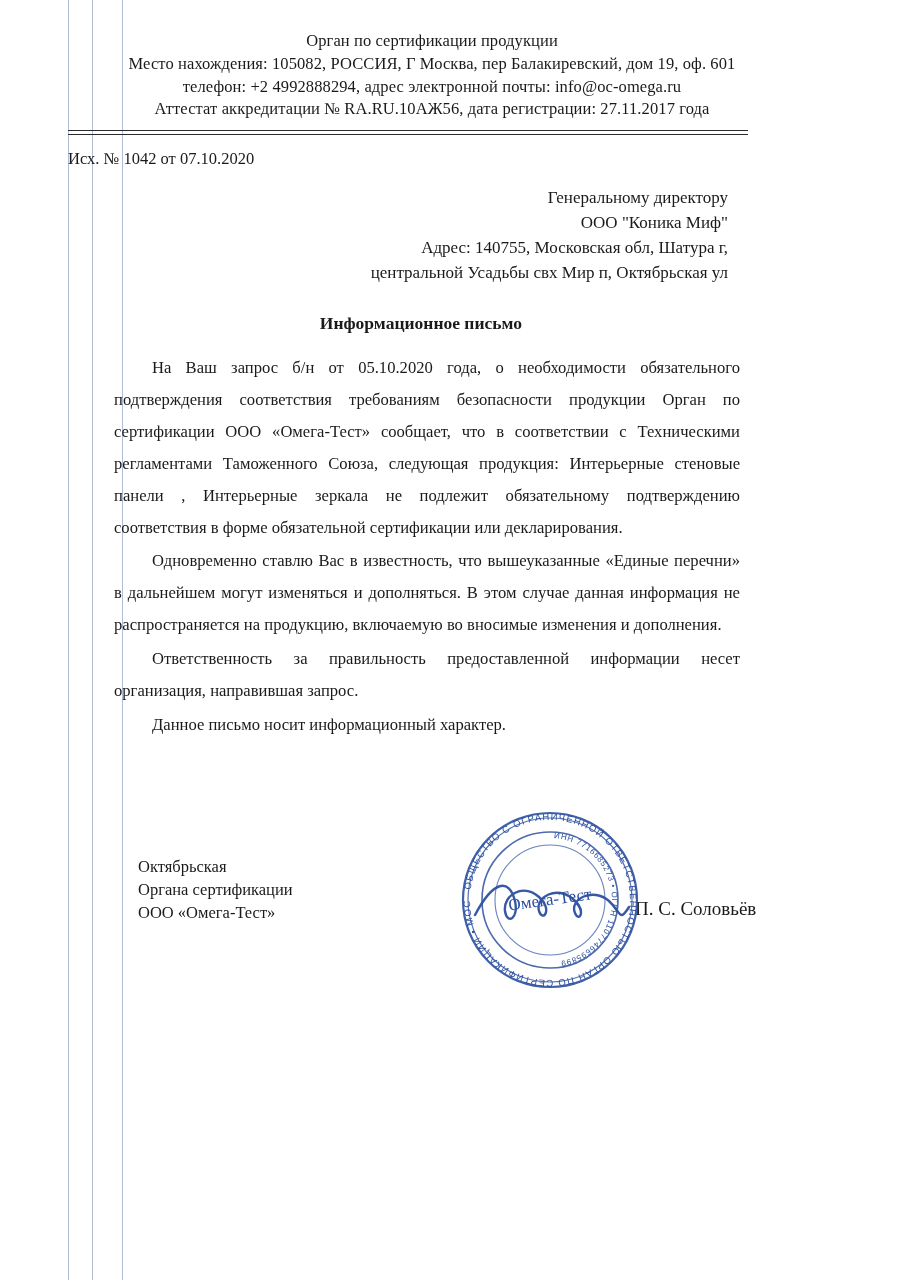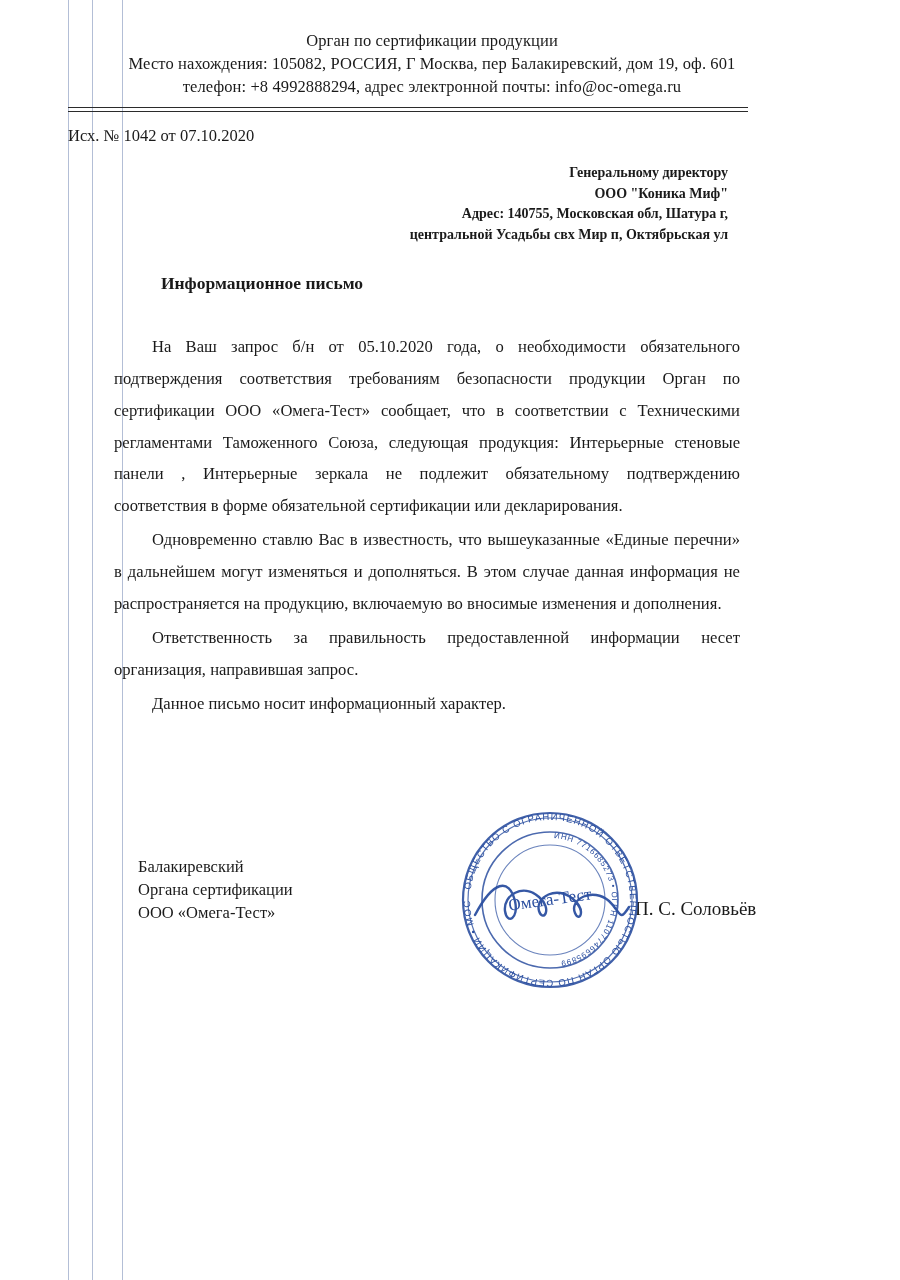--- a/index.html
+++ b/index.html
@@ -62,39 +62,38 @@
   .outgoing {
     font-size: 16.5px;
     margin-top: 14px;
     margin-left: -54px;
   }
 
   
   .addressee {
     margin-top: 17px;
     text-align: right;
-    font-size: 14px;
+    font-size: 17px;
     line-height: 1.46;
     padding-right: 14px;
-    font-weight: bold;
   }
 
   
   .doc-title {
     margin-top: 28px;
     font-size: 17.5px;
     font-weight: bold;
-    text-align: center;
+    text-align: right;
     margin-left: -120px;
     margin-right: 220px;
   }
 
   
   .body-text {
-    margin-top: 37px;
+    margin-top: 18px;
     font-size: 16.6px;
     line-height: 1.92;
     text-align: justify;
     text-justify: inter-word;
     margin-left: -8px;
     padding-right: 2px;
   }
   .body-text p {
     margin: 0 0 2px 0;
     text-indent: 38px;
@@ -140,21 +139,22 @@
 
   <div class="margin-rule rule-1"></div>
   <div class="margin-rule rule-2"></div>
   <div class="margin-rule rule-3"></div>
 
   <div class="content">
 
     <div class="letterhead">
       <div class="lh-line">Орган по сертификации продукции</div>
       <div class="lh-line lh-wide">Место нахождения: 105082, РОССИЯ, Г Москва, пер Балакиревский, дом 19, оф. 601</div>
-      <div class="lh-line lh-wide">телефон: +8 4992888294, адрес электронной почты: info@oc-omega.ru</div>
+      <div class="lh-line lh-wide">телефон: +2 4992888294, адрес электронной почты: info@oc-omega.ru</div>
+      <div class="lh-line lh-wide">Аттестат аккредитации № RA.RU.10АЖ56, дата регистрации: 27.11.2017 года</div>
       <div class="double-rule"></div>
     </div>
 
     <div class="outgoing">Исх. № 1042 от 07.10.2020</div>
 
     <div class="addressee">
       <div>Генеральному директору</div>
       <div>ООО "Коника Миф"</div>
       <div>Адрес: 140755, Московская обл, Шатура г,</div>
       <div>центральной Усадьбы свх Мир п, Октябрьская ул</div>
@@ -165,21 +165,21 @@
     <div class="body-text">
       <p>На Ваш запрос б/н от 05.10.2020 года, о необходимости обязательного подтверждения соответствия требованиям безопасности  продукции Орган по сертификации  ООО «Омега-Тест» сообщает, что в соответствии с  Техническими регламентами Таможенного Союза, следующая продукция: Интерьерные стеновые панели , Интерьерные зеркала не подлежит обязательному подтверждению соответствия в форме обязательной сертификации или декларирования.</p>
       <p>Одновременно ставлю Вас в известность, что вышеуказанные «Единые перечни» в дальнейшем могут изменяться и дополняться. В этом случае данная информация не распространяется на продукцию, включаемую во вносимые изменения и дополнения.</p>
       <p>Ответственность за правильность предоставленной информации несет организация, направившая запрос.</p>
       <p>Данное письмо носит информационный характер.</p>
     </div>
 
   </div>
 
   <div class="sign-block">
-    <div>Балакиревский</div>
+    <div>Октябрьская</div>
     <div>Органа сертификации</div>
     <div>ООО «Омега-Тест»</div>
   </div>
 
   <div class="signer-name">П. С. Соловьёв</div>
 
   <div class="stamp">
     <svg viewBox="0 0 190 190" width="190" height="190" aria-hidden="true">
       <defs>
         <path id="outerArc" d="M 95,95 m -80,0 a 80,80 0 1,1 160,0 a 80,80 0 1,1 -160,0"></path>

